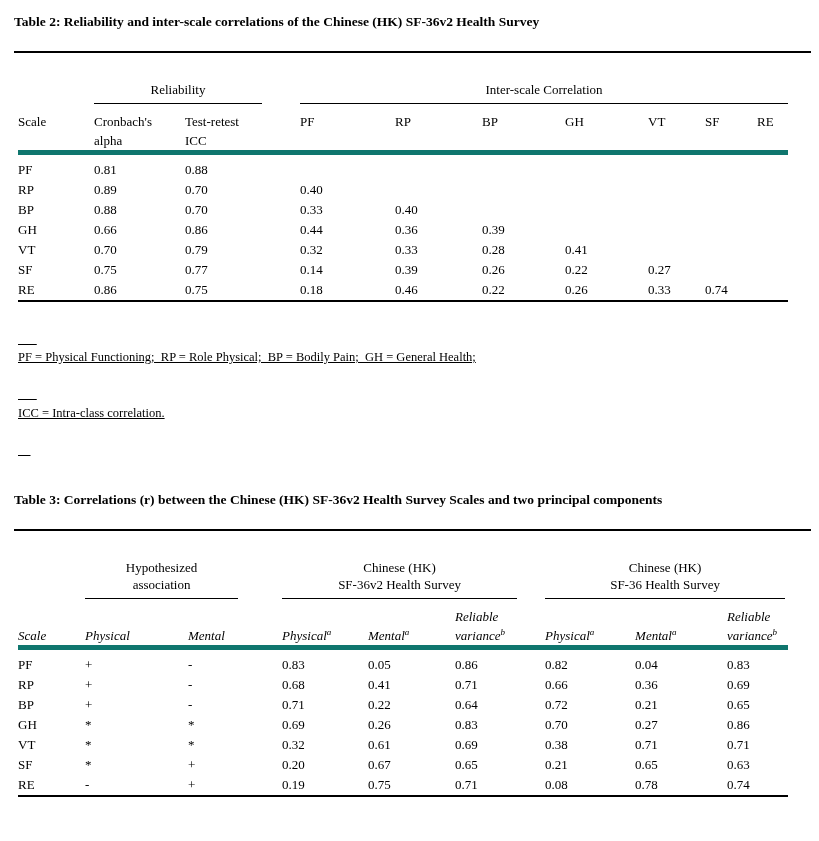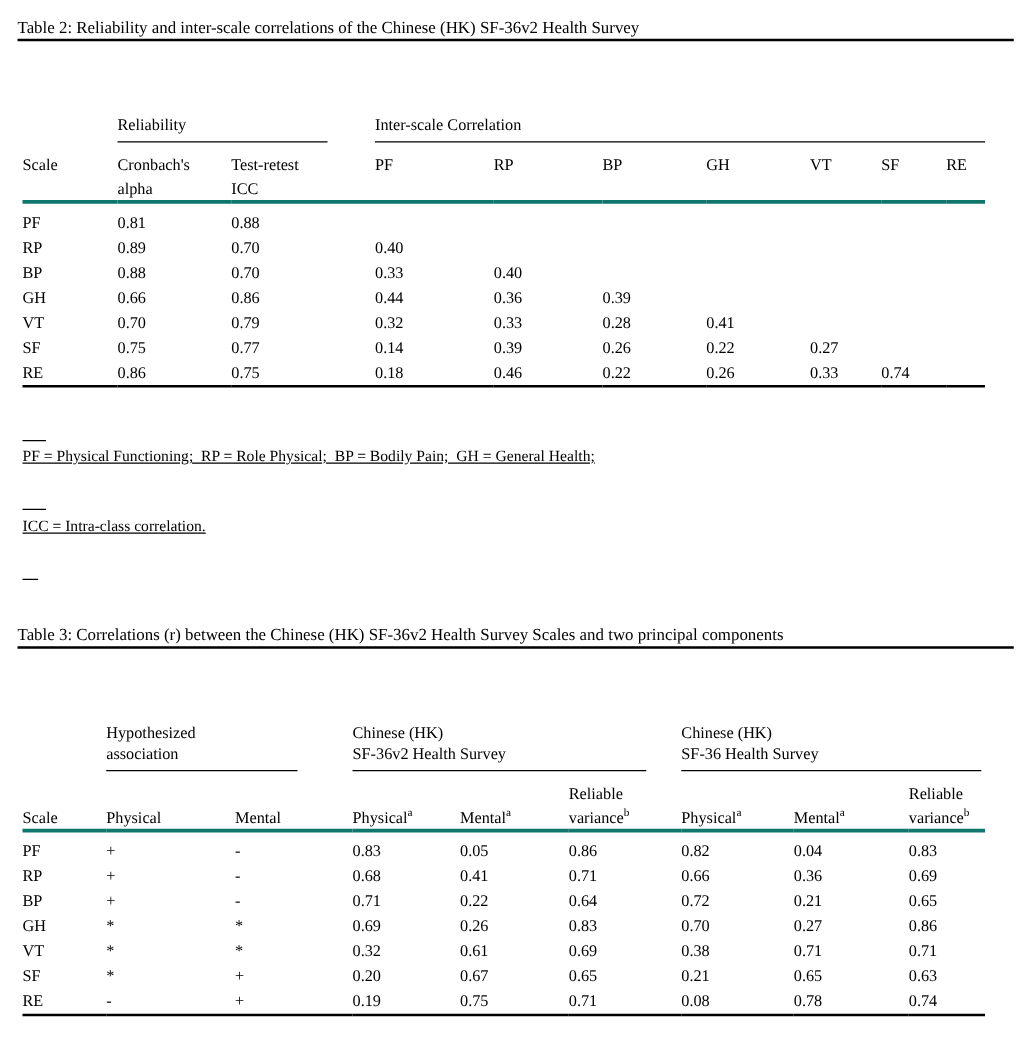--- a/index.html
+++ b/index.html
@@ -8,25 +8,25 @@
     width: 819px; height: 841px;
     background: #ffffff;
     color: #000000;
     font-family: "Liberation Serif", "DejaVu Serif", serif;
     font-size: 13px;
     overflow: hidden;
   }
   .doc { padding: 13px 0 0 0; }
 
   .tbl-title {
-    font-weight: normal;
+    font-weight: bold;
     font-size: 13.5px;
     line-height: 17px;
     margin: 0 8px 0 14px;
-    padding-bottom: 1px;
+    padding-bottom: 21px;
     border-bottom: 2px solid #000;
   }
 
   table.tbl {
     border-collapse: collapse;
     table-layout: fixed;
     width: 770px;
     margin: 13px 0 0 18px;
   }
   th, td {
@@ -34,40 +34,39 @@
     text-align: left;
     padding: 0;
     font-size: 13px;
   }
 
   
   tr.group-row th { padding-top: 15px; vertical-align: bottom; }
   .gu {
     border-bottom: 1px solid #000;
     padding-bottom: 5px;
-    text-align: left;
+    text-align: center;
     white-space: pre-line;
     line-height: 17px;
-    margin-top: 30px;
   }
   .gu-short2 { margin-right: 38px; }   
   .gu-short3a { margin-right: 44px; }  
   .gu-short3b { margin-right: 28px; }  
   .gu-short3c { margin-right: 3px; }   
 
   
   tr.col-row th {
     white-space: pre-line;
     line-height: 19px;
     padding-top: 8px;
     padding-bottom: 0;
-    border-bottom: 3px solid #0f766e;
+    border-bottom: 5px solid #0f766e;
   }
   tr.col-row.va-top th { vertical-align: top; }
-  tr.col-row.va-bottom th { vertical-align: bottom; }
+  tr.col-row.va-bottom th { vertical-align: bottom; font-style: italic; }
   sup { font-size: 9px; line-height: 0; }
 
   
   tbody td { height: 20px; line-height: 20px; vertical-align: middle; }
   tbody tr:first-child td { padding-top: 5px; height: 25px; }
   tbody tr:last-child td { border-bottom: 2px solid #000; }
 
   .footnotes {
     margin: 9px 0 0 18px;
     font-size: 12.5px;

